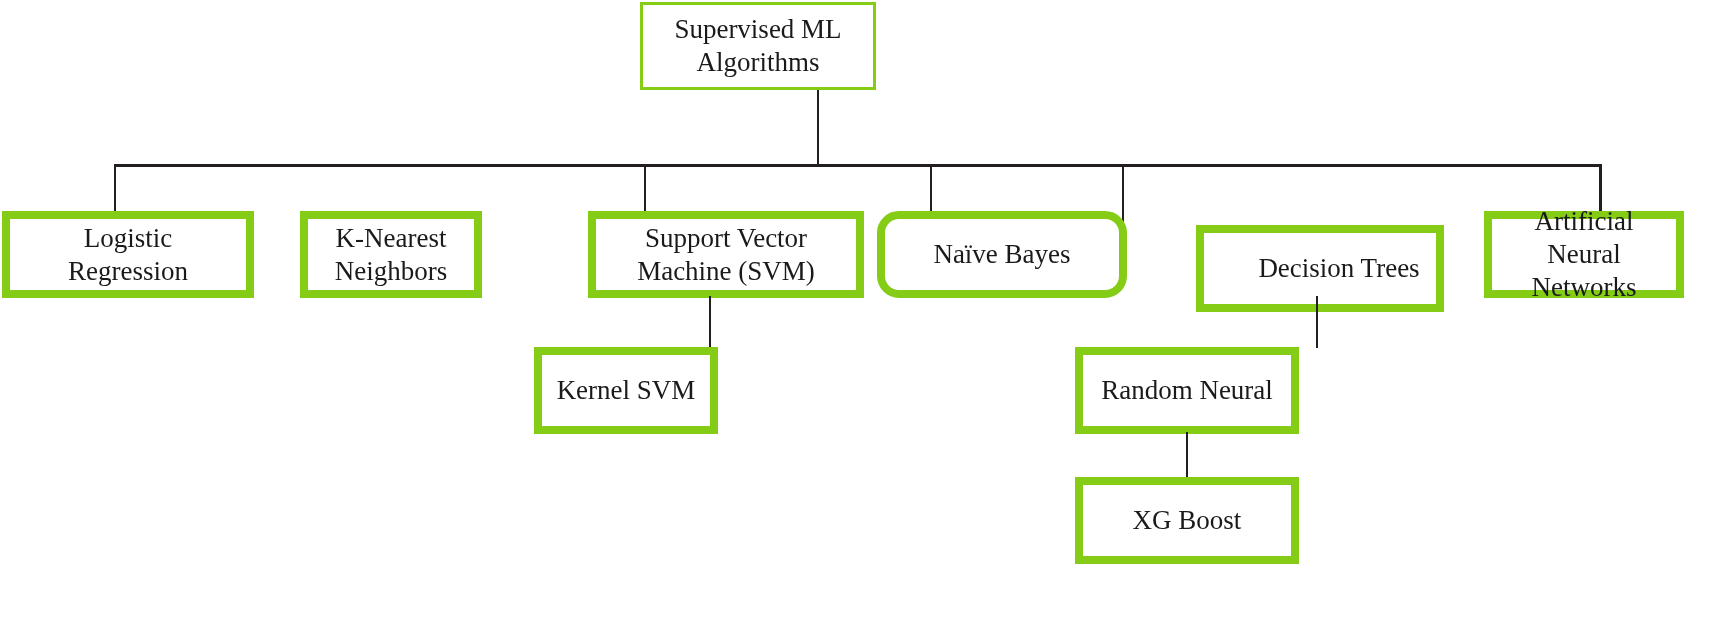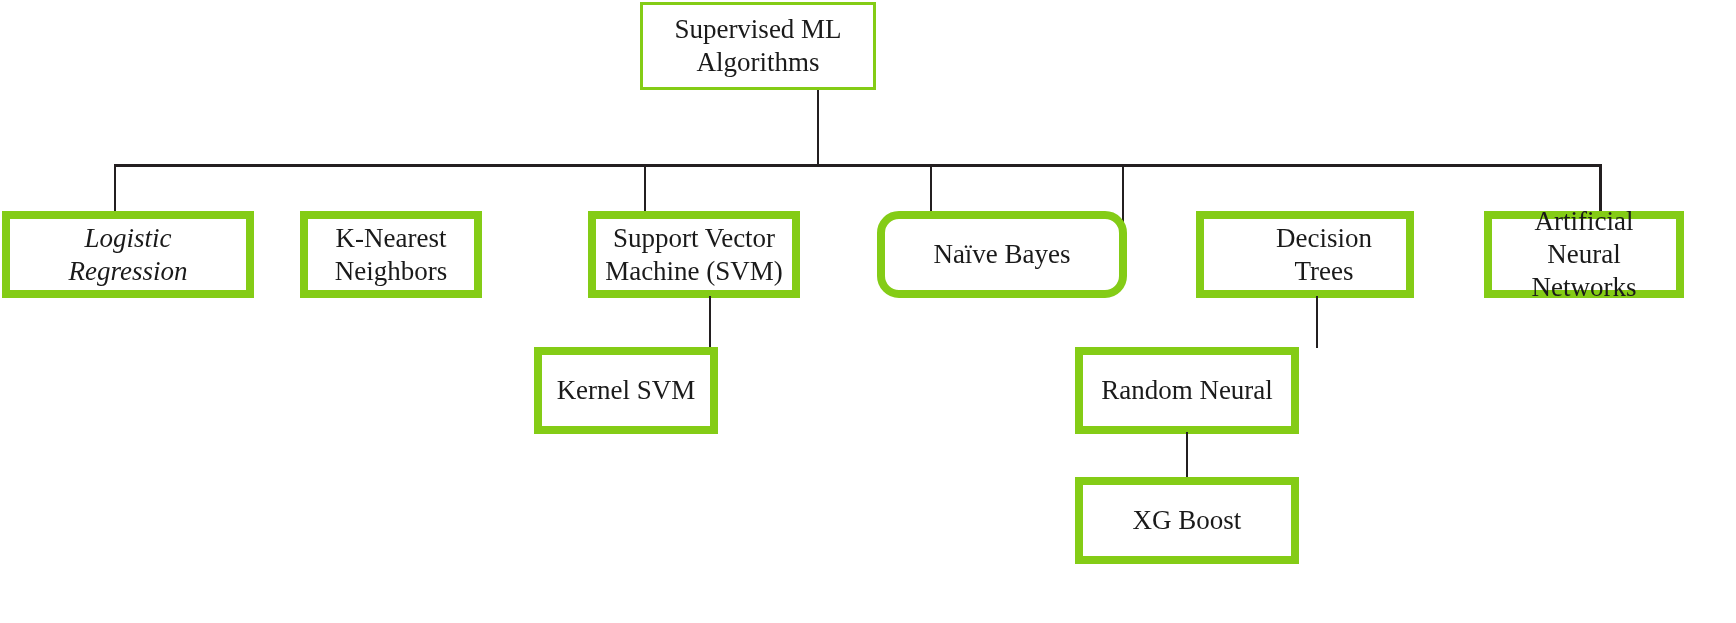--- a/index.html
+++ b/index.html
@@ -65,32 +65,32 @@
   <div class="line v" style="left:114px; top:164px; width:2px; height:48px;"></div>
 
   <div class="line v" style="left:644px; top:164px; width:2px; height:68px;"></div>
 
   <div class="line v" style="left:930px; top:164px; width:2px; height:68px;"></div>
 
   <div class="line v" style="left:1122px; top:164px; width:2px; height:68px;"></div>
 
   <div class="line v" style="left:1599px; top:164px; width:3px; height:48px;"></div>
 
-  <div class="node" style="left:2px; top:211px; width:252px; height:87px;font-style:italic;">Logistic
+  <div class="node" style="left:2px; top:211px; width:252px; height:87px;">Logistic
 Regression</div>
 
   <div class="node" style="left:300px; top:211px; width:182px; height:87px;">K-Nearest
 Neighbors</div>
 
-  <div class="node" style="left:588px; top:211px; width:212px; height:87px;">Support Vector
+  <div class="node" style="left:588px; top:211px; width:276px; height:87px;">Support Vector
 Machine  (SVM)</div>
 
   <div class="node" style="left:877px; top:211px; width:250px; height:87px;border-radius:22px;">Naïve Bayes</div>
 
-  <div class="node" style="left:1196px; top:211px; width:218px; height:87px;padding-left:44px;">Decision Trees</div>
+  <div class="node" style="left:1196px; top:225px; width:248px; height:87px;padding-left:44px;">Decision Trees</div>
 
   <div class="node" style="left:1484px; top:211px; width:200px; height:87px;">Artificial Neural
 Networks</div>
 
   <div class="line v" style="left:709px; top:296px; width:2px; height:52px;"></div>
 
   <div class="line v" style="left:1316px; top:296px; width:2px; height:52px;"></div>
 
   <div class="node" style="left:534px; top:347px; width:184px; height:87px;">Kernel SVM</div>
 

